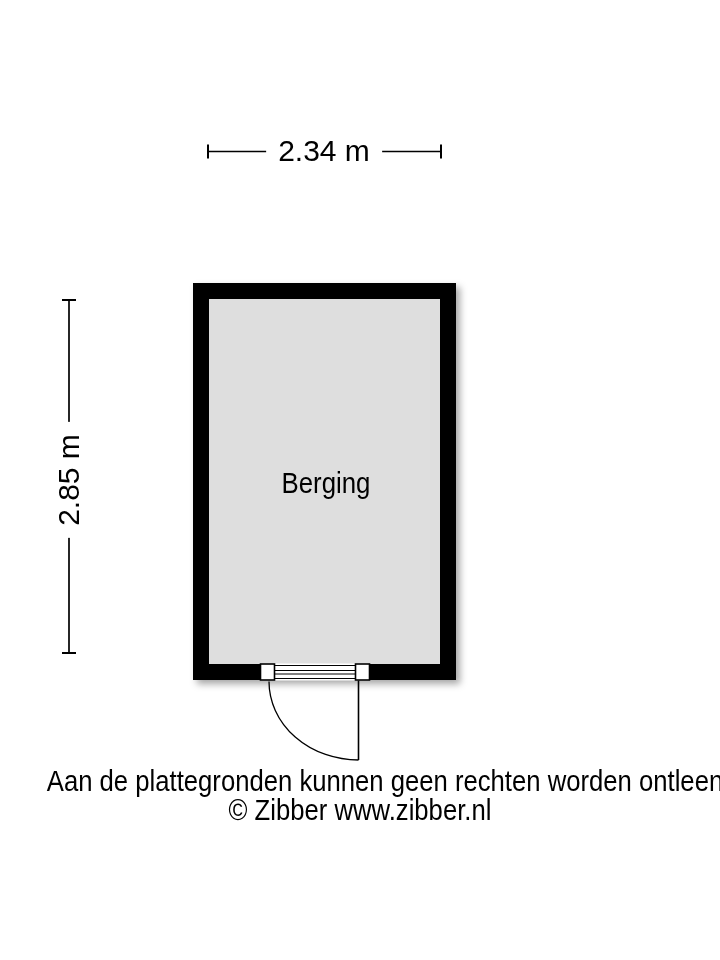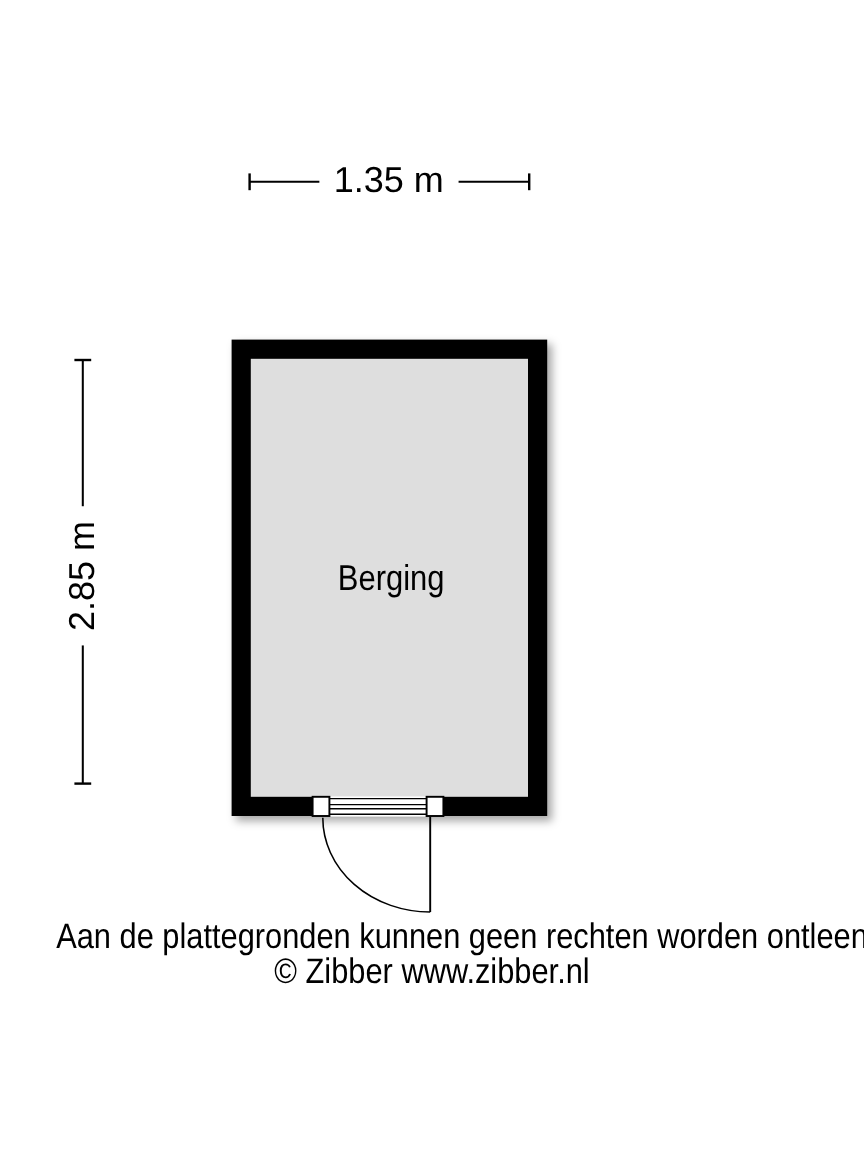--- a/index.html
+++ b/index.html
@@ -122,21 +122,21 @@
         <line x1="261" y1="674" x2="369" y2="674"></line>
         <line x1="261" y1="678.5" x2="369" y2="678.5"></line>
       </g>
       <rect x="260.5" y="664" width="14" height="16" fill="#ffffff" stroke="#000000" stroke-width="1.6"></rect>
       <rect x="355.5" y="664" width="14" height="16" fill="#ffffff" stroke="#000000" stroke-width="1.6"></rect>
       <line x1="358.5" y1="680.5" x2="358.5" y2="760" stroke="#000000" stroke-width="1.6"></line>
       <path d="M 269 681.5 A 89.5 78.5 0 0 0 358.5 760" fill="none" stroke="#000000" stroke-width="1.3"></path>
     </g>
   </svg>
 
-  <div class="dim-label dim-label-width">1.35 m</div>
+  <div class="dim-label dim-label-width">2.34 m</div>
 
   <div class="dim-label dim-label-height">2.85 m</div>
 
   <div class="room-label">Berging</div>
 
   <div class="footer">
     <span class="line">Aan de plattegronden kunnen geen rechten worden ontleend</span>
     <span class="line">© Zibber www.zibber.nl</span>
   </div>
 

